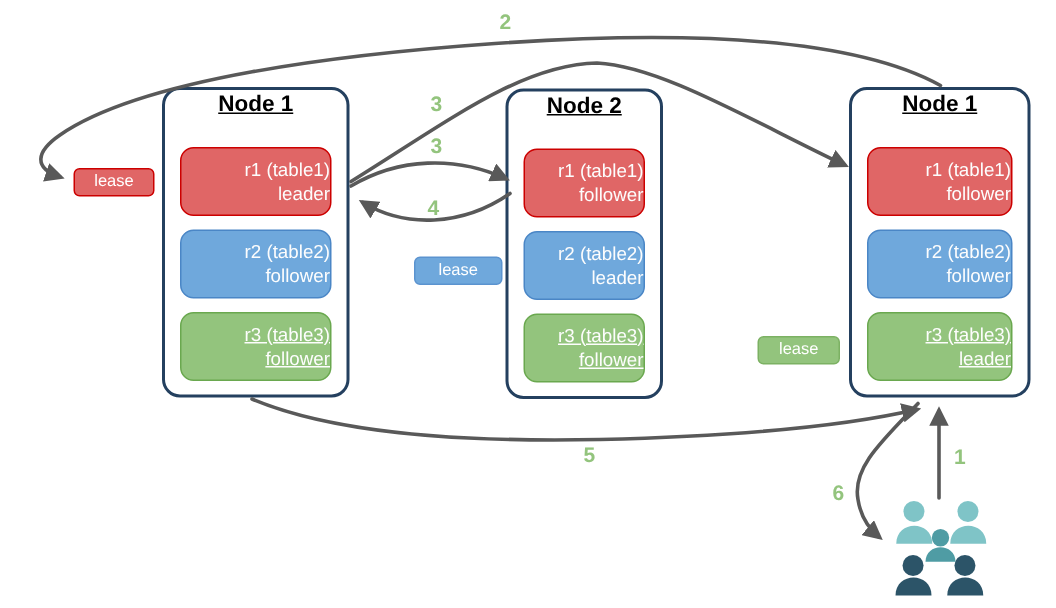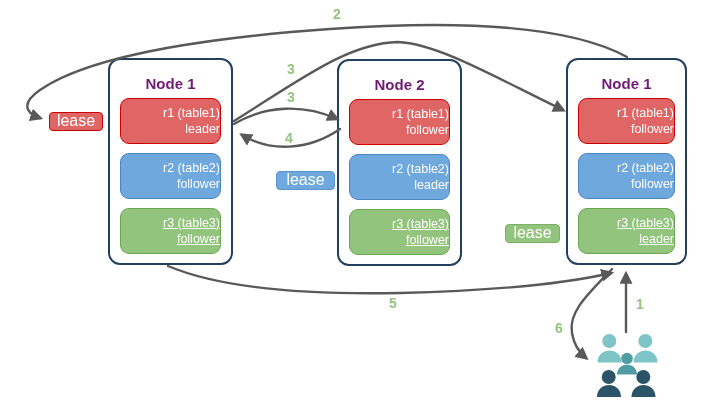--- a/index.html
+++ b/index.html
@@ -5,36 +5,37 @@
   html,body{margin:0;padding:0;background:#fff;}
   .canvas{
     position:relative;width:704px;height:405px;background:#ffffff;
     font-family:"Liberation Sans",sans-serif;overflow:hidden;
   }
   .node{
     position:absolute;background:#ffffff;border:2px solid #24405f;
     border-radius:12px;box-sizing:border-box;z-index:1;
   }
   .node-title{
-    text-align:center;font-weight:bold;font-size:15px;color:#701a75;
-    margin-top:15px;
+    text-align:center;font-weight:bold;font-size:15px;color:#000000;
+    margin-top:1px;
+    text-decoration:underline;
   }
   .replica{
     position:absolute;left:10px;right:10px;height:46px;border-radius:9px;
     box-sizing:border-box;color:#fdfdfd;text-align:right;font-size:12.5px;
     line-height:1.32;display:flex;flex-direction:column;justify-content:center;
   }
   .rep-red{background:#e06666;border:1.5px solid #cc0000;}
   .rep-blue{background:#6fa8dc;border:1.5px solid #4a86c6;}
   .rep-green{background:#93c47d;border:1.5px solid #6aa84f;}
   .r1{top:38px;} .r2{top:93px;} .r3{top:148px;text-decoration:underline;}
   svg.arrows{position:absolute;left:0;top:0;z-index:5;pointer-events:none;}
   svg.users{position:absolute;left:596px;top:333px;z-index:2;}
   .lease{
-    position:absolute;z-index:6;color:#ffffff;font-size:16px;line-height:16px;
+    position:absolute;z-index:6;color:#ffffff;font-size:11px;line-height:16px;
     text-align:center;border-radius:4px;box-sizing:border-box;height:19px;
   }
   .lease-red{left:49px;top:112px;width:54px;background:#e06666;border:1.5px solid #cc0000;}
   .lease-blue{left:276px;top:171px;width:59px;background:#6fa8dc;border:1.5px solid #5b93cf;}
   .lease-green{left:505px;top:224px;width:55px;background:#93c47d;border:1.5px solid #7cb163;}
   .step{
     position:absolute;z-index:6;color:#93c47d;font-weight:bold;font-size:14px;
     line-height:14px;
   }
 </style>
@@ -52,21 +53,21 @@
     <div class="replica rep-blue r2">
       <div>r2 (table2)</div>
       <div>follower</div>
     </div>
     <div class="replica rep-green r3">
       <div>r3 (table3)</div>
       <div>follower</div>
     </div>
   </div>
 
-  <div class="node" style="left:337px;top:59px;width:125px;height:207px">
+  <div class="node" style="left:337px;top:59px;width:105px;height:207px">
     <div class="node-title">Node 2</div>
     <div class="replica rep-red r1">
       <div>r1 (table1)</div>
       <div>follower</div>
     </div>
     <div class="replica rep-blue r2">
       <div>r2 (table2)</div>
       <div>leader</div>
     </div>
     <div class="replica rep-green r3">

